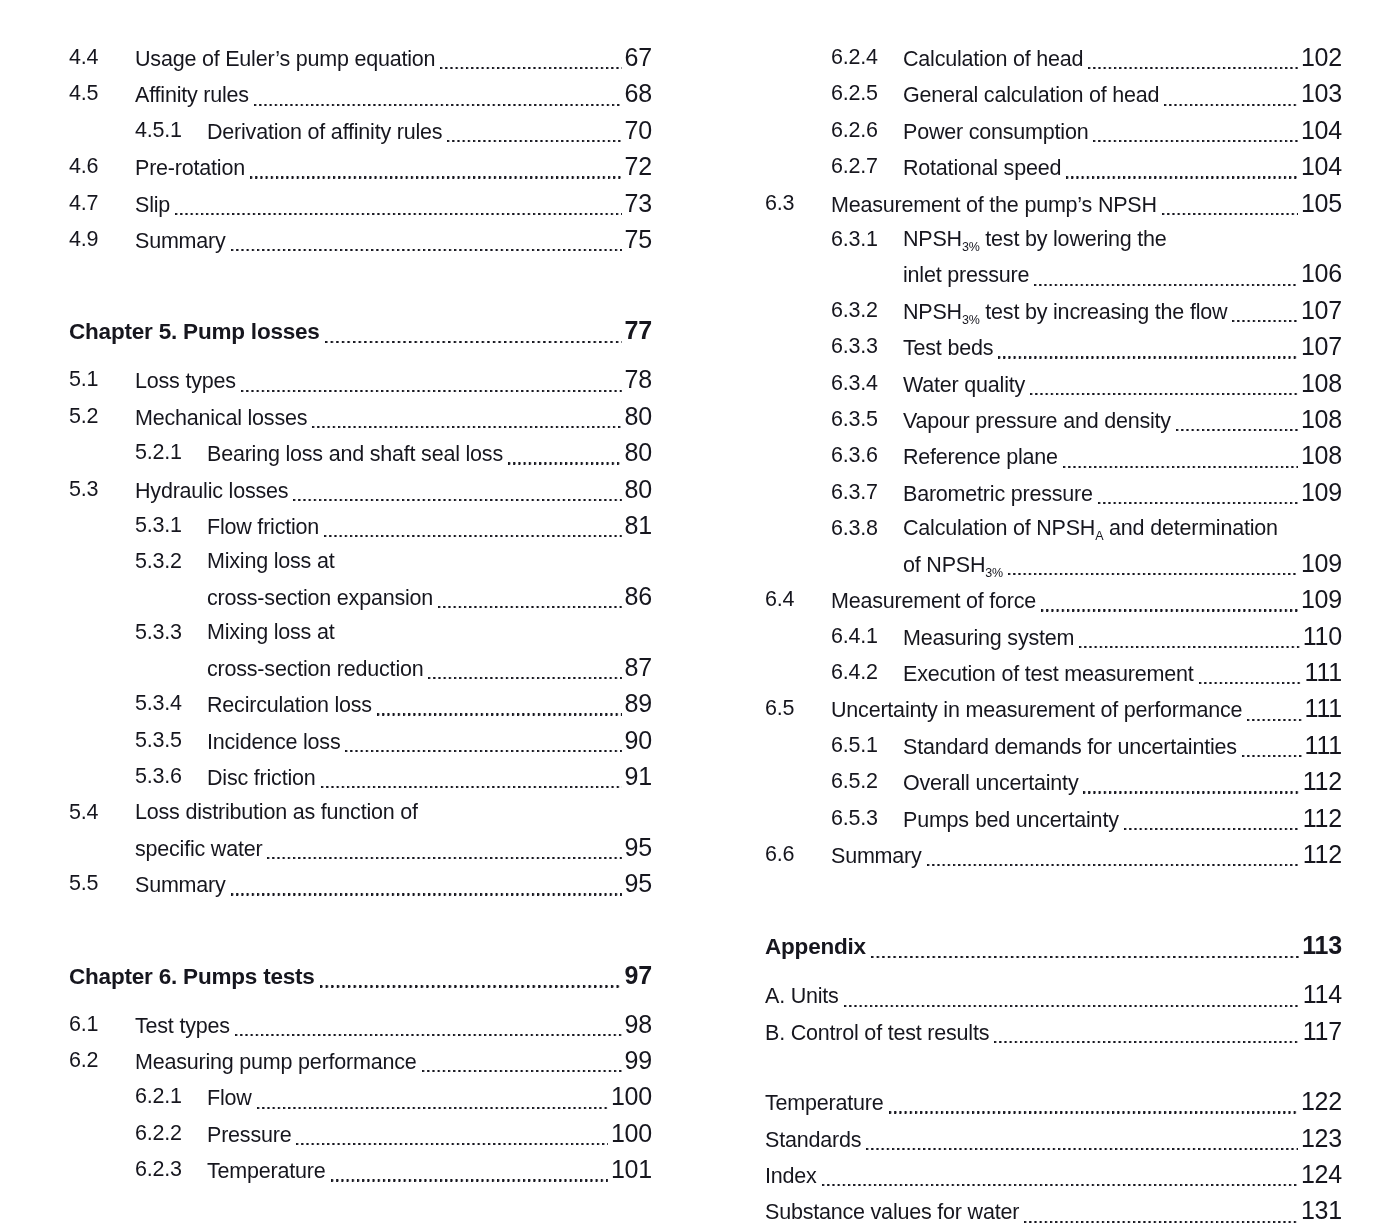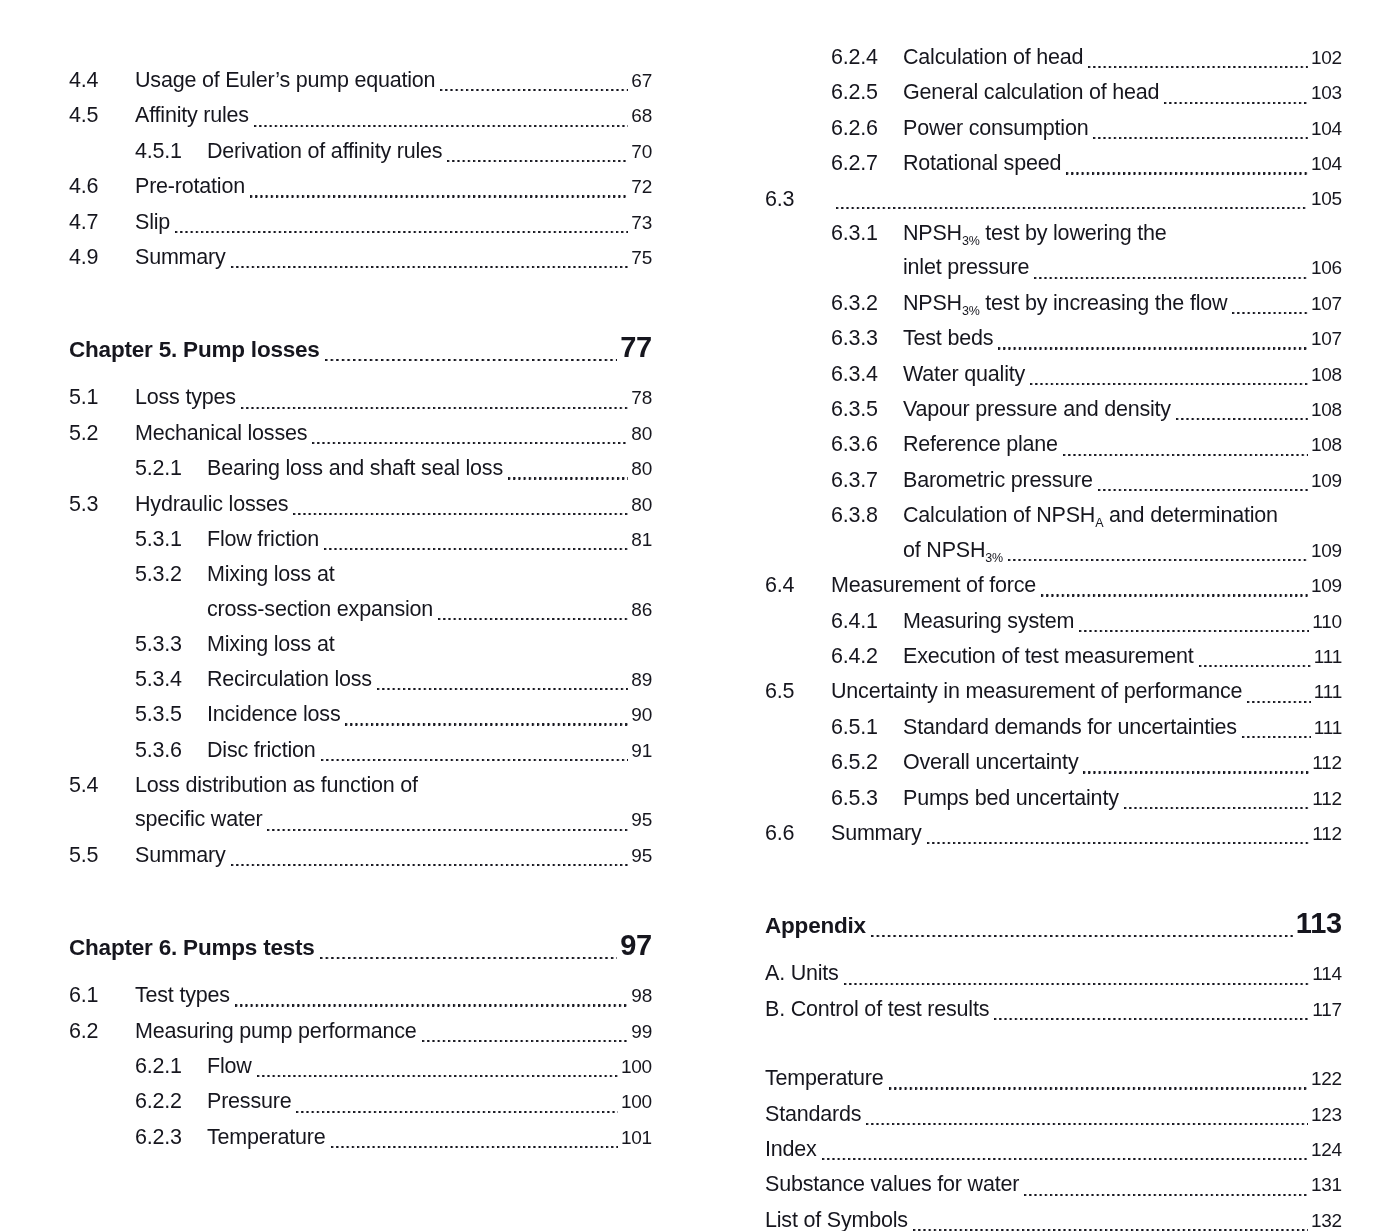--- a/index.html
+++ b/index.html
@@ -9,21 +9,21 @@
     color:#16161e;
     -webkit-font-smoothing:antialiased;
   }
   .page {
     position:relative;
     width:1400px; height:1231px;
     background:#ffffff;
     overflow:hidden;
   }
   .col { position:absolute; top:40px; }
-  .col-left  { left:69px;  width:583px;margin-top:23px; }
+  .col-left  { left:69px;  width:583px; }
   .col-right { left:765px; width:577px; }
 
   
   .row { display:flex; align-items:flex-start; }
   .num { flex:none; font-size:21.5px; line-height:34.4px; letter-spacing:-0.2px; }
   .lvl1 > .num { width:66px; }
   .lvl2 { padding-left:66px; }
   .lvl2 > .num { width:72px; }
   .body { flex:1; min-width:0; }
 
@@ -37,26 +37,26 @@
 
   .leader {
     flex:1; min-width:8px; height:2.2px;
     align-self:flex-end;
     margin:0 3px 7px 5px;
     background-image:radial-gradient(circle at 1.1px 1.1px, #16161e 1.05px, rgba(0,0,0,0) 1.4px);
     background-size:5.2px 2.2px;
     background-repeat:repeat-x;
     background-position:left bottom;
   }
-  .pg { flex:none; font-size:19px; letter-spacing:-0.2px; }
+  .pg { flex:none; font-size:25px; letter-spacing:-0.2px; }
 
   
   .chapter { margin-top:52px; margin-bottom:10px; }
   .chapter .toc-line { font-weight:bold; font-size:22.5px; line-height:40px; letter-spacing:-0.2px; }
-  .chapter .pg { font-size:29px; font-weight:bold; }
+  .chapter .pg { font-size:25px; font-weight:bold; }
   .chapter .leader { height:2.4px; background-size:5.6px 2.4px; margin-bottom:9px;
     background-image:radial-gradient(circle at 1.2px 1.2px, #16161e 1.15px, rgba(0,0,0,0) 1.5px); }
 
   
   .backmatter { margin-top:34px; }
 </style>
 </head>
 <body style="color: rgb(22, 22, 30); background: rgb(255, 255, 255);">
 
 <div class="page">
@@ -193,20 +193,25 @@
               <div class="pg">86</div>
             </div>
           </div>
         </div>
         <div class="row lvl2">
           <div class="num">5.3.3</div>
           <div class="body">
             <div class="toc-line">
               <div class="t">Mixing loss at</div>
             </div>
+            <div class="toc-line">
+              <div class="t">cross-section reduction</div>
+              <div class="leader"></div>
+              <div class="pg">87</div>
+            </div>
           </div>
         </div>
         <div class="row lvl2">
           <div class="num">5.3.4</div>
           <div class="body">
             <div class="toc-line">
               <div class="t">Recirculation loss</div>
               <div class="leader"></div>
               <div class="pg">89</div>
             </div>
@@ -355,20 +360,21 @@
               <div class="t">Rotational speed</div>
               <div class="leader"></div>
               <div class="pg">104</div>
             </div>
           </div>
         </div>
         <div class="row lvl1">
           <div class="num">6.3</div>
           <div class="body">
             <div class="toc-line">
+              <div class="t">Measurement of the pump’s NPSH</div>
               <div class="leader"></div>
               <div class="pg">105</div>
             </div>
           </div>
         </div>
         <div class="row lvl2">
           <div class="num">6.3.1</div>
           <div class="body">
             <div class="toc-line">
               <div class="t">NPSH<sub>3%</sub> test by lowering the</div>

